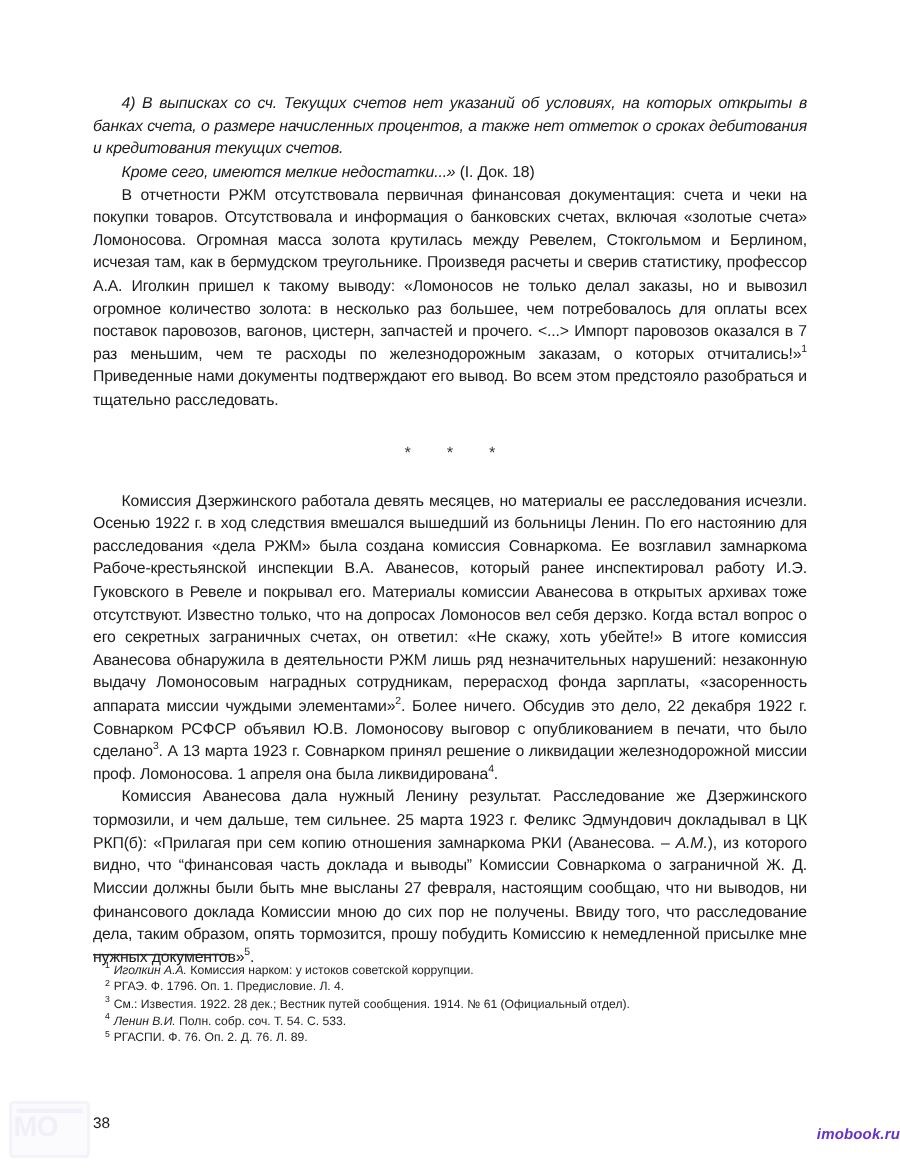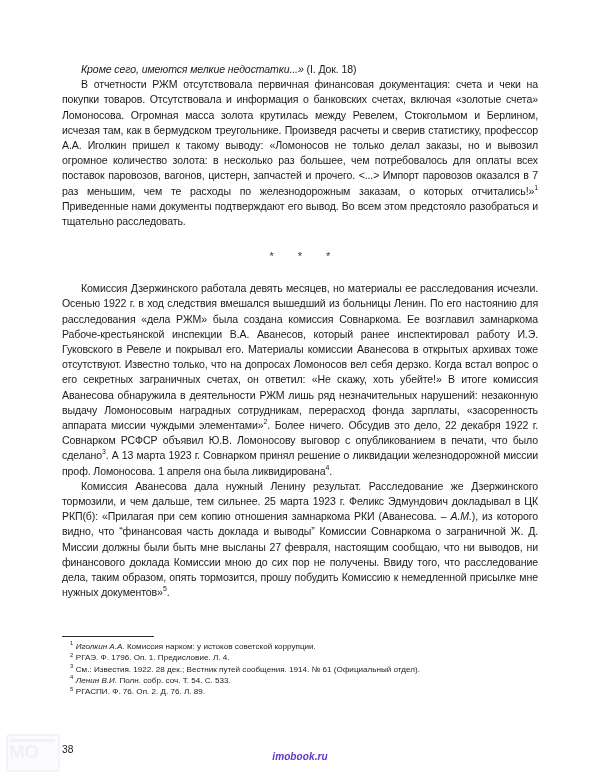--- a/index.html
+++ b/index.html
@@ -96,21 +96,21 @@
     left: 62px;
     top: 744px;
     font-size: 10.2px;
     color: #1a1a1a;
   }
   .watermark-site {
     position: absolute;
     left: 0;
     right: 0;
     top: 751px;
-    text-align: center;
+    text-align: right;
     font-size: 10px;
     font-style: italic;
     font-weight: bold;
     color: #6633cc;
     letter-spacing: 0.01em;
   }
   .watermark-logo {
     position: absolute;
     left: 2px;
     top: 729px;
@@ -148,20 +148,21 @@
     font-family: "Liberation Sans", sans-serif;
   }
 </style>
 </head>
 <body>
 
 <div class="page">
 
   <div class="content">
     <div id="body-paragraph-list">
+        <p class="italic-para"><em>4) В выписках со сч. Текущих счетов нет указаний об условиях, на которых открыты в банках счета, о размере начисленных процентов, а также нет отметок о сроках дебитования и кредитования текущих счетов.</em></p>
         <p class="italic-para"><em>Кроме сего, имеются мелкие недостатки...» </em><span class="roman">(I. Док. 18)</span></p>
         <p class="body-para"><span>В отчетности РЖМ отсутствовала первичная финансовая документация: счета и чеки на покупки товаров. Отсутствовала и информация о банковских счетах, включая «золотые счета» Ломоносова. Огромная масса золота крутилась между Ревелем, Стокгольмом и Берлином, исчезая там, как в бермудском треугольнике. Произведя расчеты и сверив статистику, профессор А.А. Иголкин пришел к такому выводу: «Ломоносов не только делал заказы, но и вывозил огромное количество золота: в несколько раз большее, чем потребовалось для оплаты всех поставок паровозов, вагонов, цистерн, запчастей и прочего. &lt;...&gt; Импорт паровозов оказался в 7 раз меньшим, чем те расходы по железнодорожным заказам, о которых отчитались!»</span><sup>1</sup><span> Приведенные нами документы подтверждают его вывод. Во всем этом предстояло разобраться и тщательно расследовать.</span></p>
         <div class="sep-stars">*  *  *</div>
         <p class="body-para"><span>Комиссия Дзержинского работала девять месяцев, но материалы ее расследования исчезли. Осенью 1922 г. в ход следствия вмешался вышедший из больницы Ленин. По его настоянию для расследования «дела РЖМ» была создана комиссия Совнаркома. Ее возглавил замнаркома Рабоче-крестьянской инспекции В.А. Аванесов, который ранее инспектировал работу И.Э. Гуковского в Ревеле и покрывал его. Материалы комиссии Аванесова в открытых архивах тоже отсутствуют. Известно только, что на допросах Ломоносов вел себя дерзко. Когда встал вопрос о его секретных заграничных счетах, он ответил: «Не скажу, хоть убейте!» В итоге комиссия Аванесова обнаружила в деятельности РЖМ лишь ряд незначительных нарушений: незаконную выдачу Ломоносовым наградных сотрудникам, перерасход фонда зарплаты, «засоренность аппарата миссии чуждыми элементами»</span><sup>2</sup><span>. Более ничего. Обсудив это дело, 22 декабря 1922 г. Совнарком РСФСР объявил Ю.В. Ломоносову выговор с опубликованием в печати, что было сделано</span><sup>3</sup><span>. А 13 марта 1923 г. Совнарком принял решение о ликвидации железнодорожной миссии проф. Ломоносова. 1 апреля она была ликвидирована</span><sup>4</sup><span>.</span></p>
         <p class="body-para"><span>Комиссия Аванесова дала нужный Ленину результат. Расследование же Дзержинского тормозили, и чем дальше, тем сильнее. 25 марта 1923 г. Феликс Эдмундович докладывал в ЦК РКП(б): «Прилагая при сем копию отношения замнаркома РКИ (Аванесова. – </span><em>А.М.</em><span>), из которого видно, что “финансовая часть доклада и выводы” Комиссии Совнаркома о заграничной Ж. Д. Миссии должны были быть мне высланы 27 февраля, настоящим сообщаю, что ни выводов, ни финансового доклада Комиссии мною до сих пор не получены. Ввиду того, что расследование дела, таким образом, опять тормозится, прошу побудить Комиссию к немедленной присылке мне нужных документов»</span><sup>5</sup><span>.</span></p>
       </div>
   </div>
 
   <div class="footnotes">
     <div class="fn-rule"></div>

